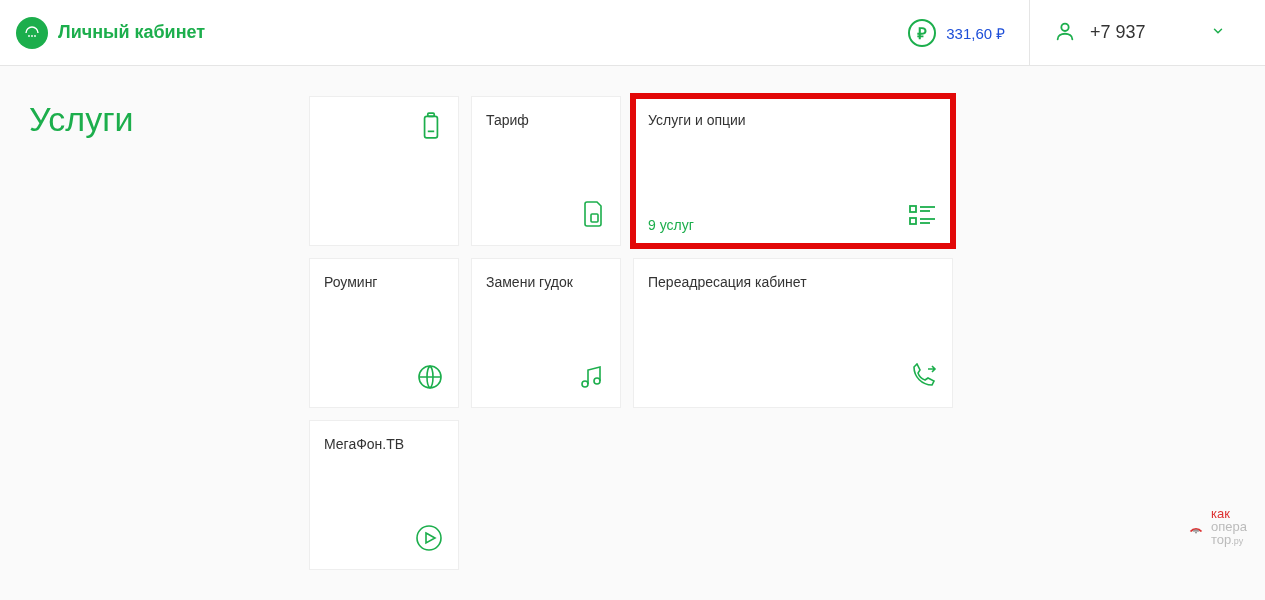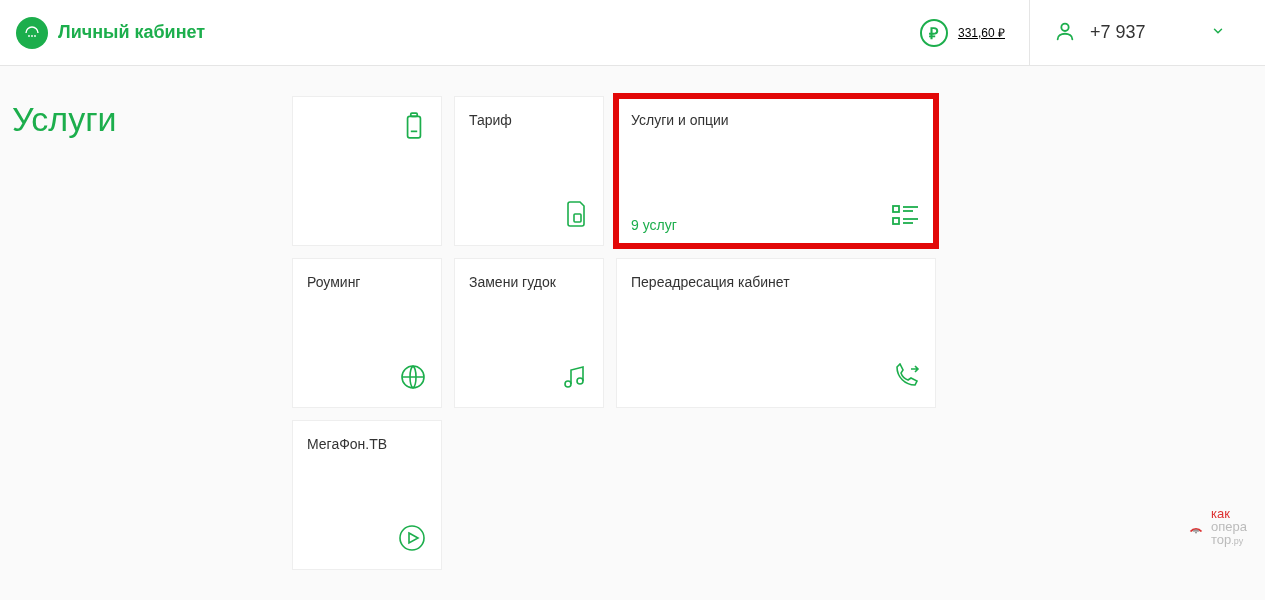--- a/index.html
+++ b/index.html
@@ -58,23 +58,22 @@
     border: 2px solid #1cae4c;
     border-radius: 50%;
     display: flex;
     align-items: center;
     justify-content: center;
     color: #1cae4c;
     font-size: 16px;
     font-weight: bold;
   }
   .balance-text {
-    color: #000000;
-    font-size: 12px;
-    text-decoration: underline;
+    color: #1d4ed8;
+    font-size: 15px;
   }
   .phone-area {
     display: flex;
     align-items: center;
     gap: 14px;
     padding: 15px 24px;
     border-left: 1px solid #e5e5e5;
     min-width: 220px;
     justify-content: space-between;
   }
@@ -82,21 +81,21 @@
     display:flex; align-items:center; gap:14px;
   }
   .phone-text {
     color: #333;
     font-size: 18px;
   }
 
   
   .content {
     display: flex;
-    padding: 30px 20px 20px 12px;
+    padding: 30px 20px 20px 29px;
     gap: 40px;
   }
   .page-title {
     color: #1cae4c;
     font-size: 34px;
     font-weight: 400;
     min-width: 240px;
     padding-top:4px;
   }
 

